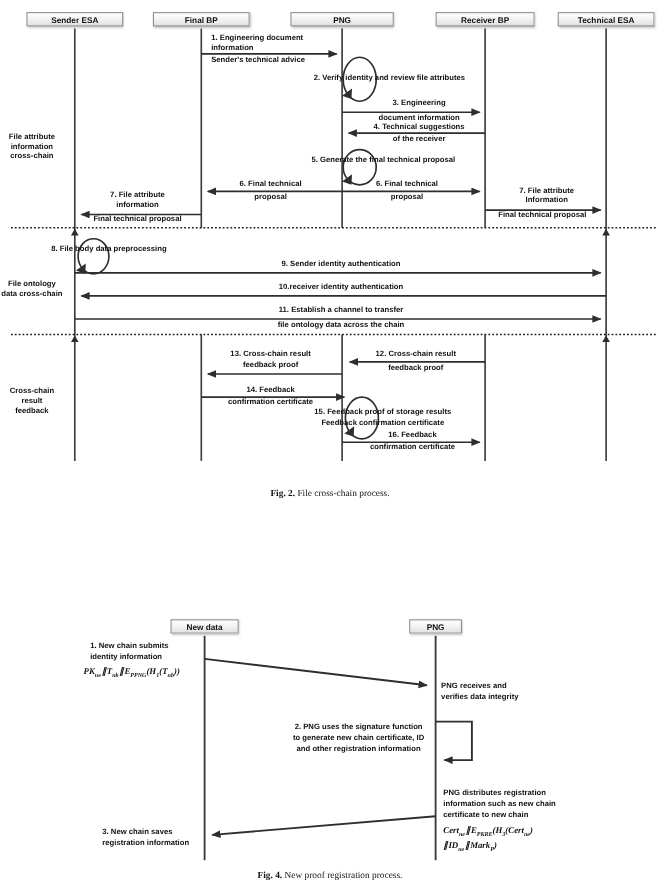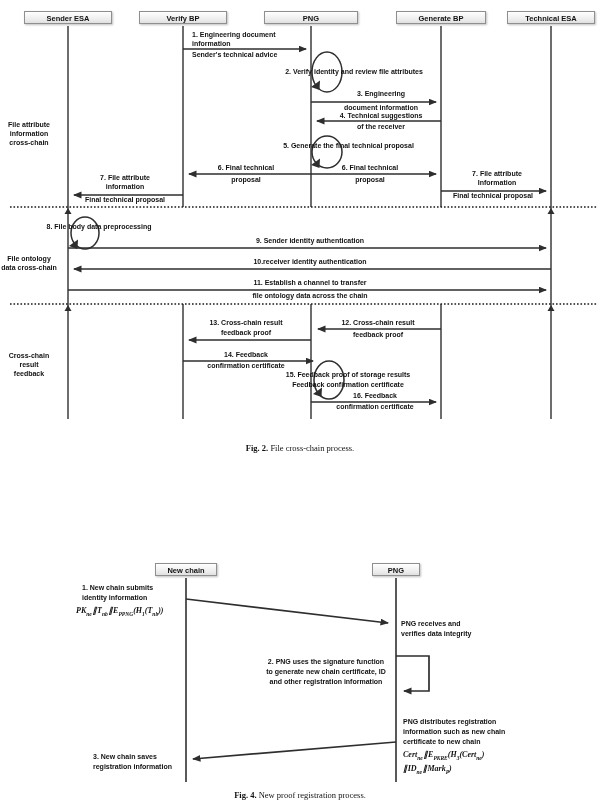--- a/index.html
+++ b/index.html
@@ -76,23 +76,23 @@
 
     <line x1="186" y1="578" x2="186" y2="782" stroke="#3c3c3c" stroke-width="1.7"></line>
     <line x1="396" y1="578" x2="396" y2="782" stroke="#3c3c3c" stroke-width="1.7"></line>
 
     <line x1="186" y1="599" x2="388" y2="623" stroke="#2e2e2e" stroke-width="1.7" marker-end="url(#ah)"></line>
     <path d="M396,656 L429,656 L429,691 L404,691" fill="none" stroke="#2e2e2e" stroke-width="1.7" marker-end="url(#ah)"></path>
     <line x1="396" y1="742" x2="193" y2="759" stroke="#2e2e2e" stroke-width="1.7" marker-end="url(#ah)"></line>
   </svg>
 
   <div class="actor" style="left:24px;top:11px;width:88px;">Sender ESA</div>
-  <div class="actor" style="left:139px;top:11px;width:88px;">Verify BP</div>
+  <div class="actor" style="left:139px;top:11px;width:88px;">Final BP</div>
   <div class="actor" style="left:264px;top:11px;width:94px;">PNG</div>
-  <div class="actor" style="left:396px;top:11px;width:90px;">Generate BP</div>
+  <div class="actor" style="left:396px;top:11px;width:90px;">Receiver BP</div>
   <div class="actor" style="left:507px;top:11px;width:88px;">Technical ESA</div>
 
   <div class="side" style="top:121px;">File attribute</div>
   <div class="side" style="top:130px;">information</div>
   <div class="side" style="top:139px;">cross-chain</div>
   <div class="side" style="top:255px;">File ontology</div>
   <div class="side" style="top:264px;">data cross-chain</div>
   <div class="side" style="top:352px;">Cross-chain</div>
   <div class="side" style="top:361px;">result</div>
   <div class="side" style="top:370px;">feedback</div>
@@ -138,21 +138,21 @@
   <div class="lbl" style="left:277px;top:371px;width:142px;">15. Feedback proof of storage results</div>
   <div class="lbl" style="left:277px;top:381px;width:142px;">Feedback confirmation certificate</div>
   <div class="lbl" style="left:325px;top:392px;width:100px;">16. Feedback</div>
   <div class="lbl" style="left:325px;top:403px;width:100px;">confirmation certificate</div>
 
   <div class="caption" style="top:443px;">
     <b>Fig. 2.</b>
     <span>File cross-chain process.</span>
   </div>
 
-  <div class="actor" style="left:155px;top:563px;width:62px;">New chain</div>
+  <div class="actor" style="left:155px;top:563px;width:62px;">New data</div>
   <div class="actor" style="left:372px;top:563px;width:48px;">PNG</div>
 
   <div class="lbl la" style="left:82px;top:584px;">1. New chain submits</div>
   <div class="lbl la" style="left:82px;top:594px;">identity information</div>
   <div class="math" style="left:76px;top:606px;">PK<sub>ne</sub> ∥ T<sub>nb</sub> ∥ E<sub>PPNG</sub>(H<sub>1</sub>(T<sub>nb</sub>))</div>
 
   <div class="lbl la" style="left:401px;top:620px;">PNG receives and</div>
   <div class="lbl la" style="left:401px;top:630px;">verifies data integrity</div>
 
   <div class="lbl" style="left:258px;top:658px;width:136px;">2. PNG uses the signature function</div>

